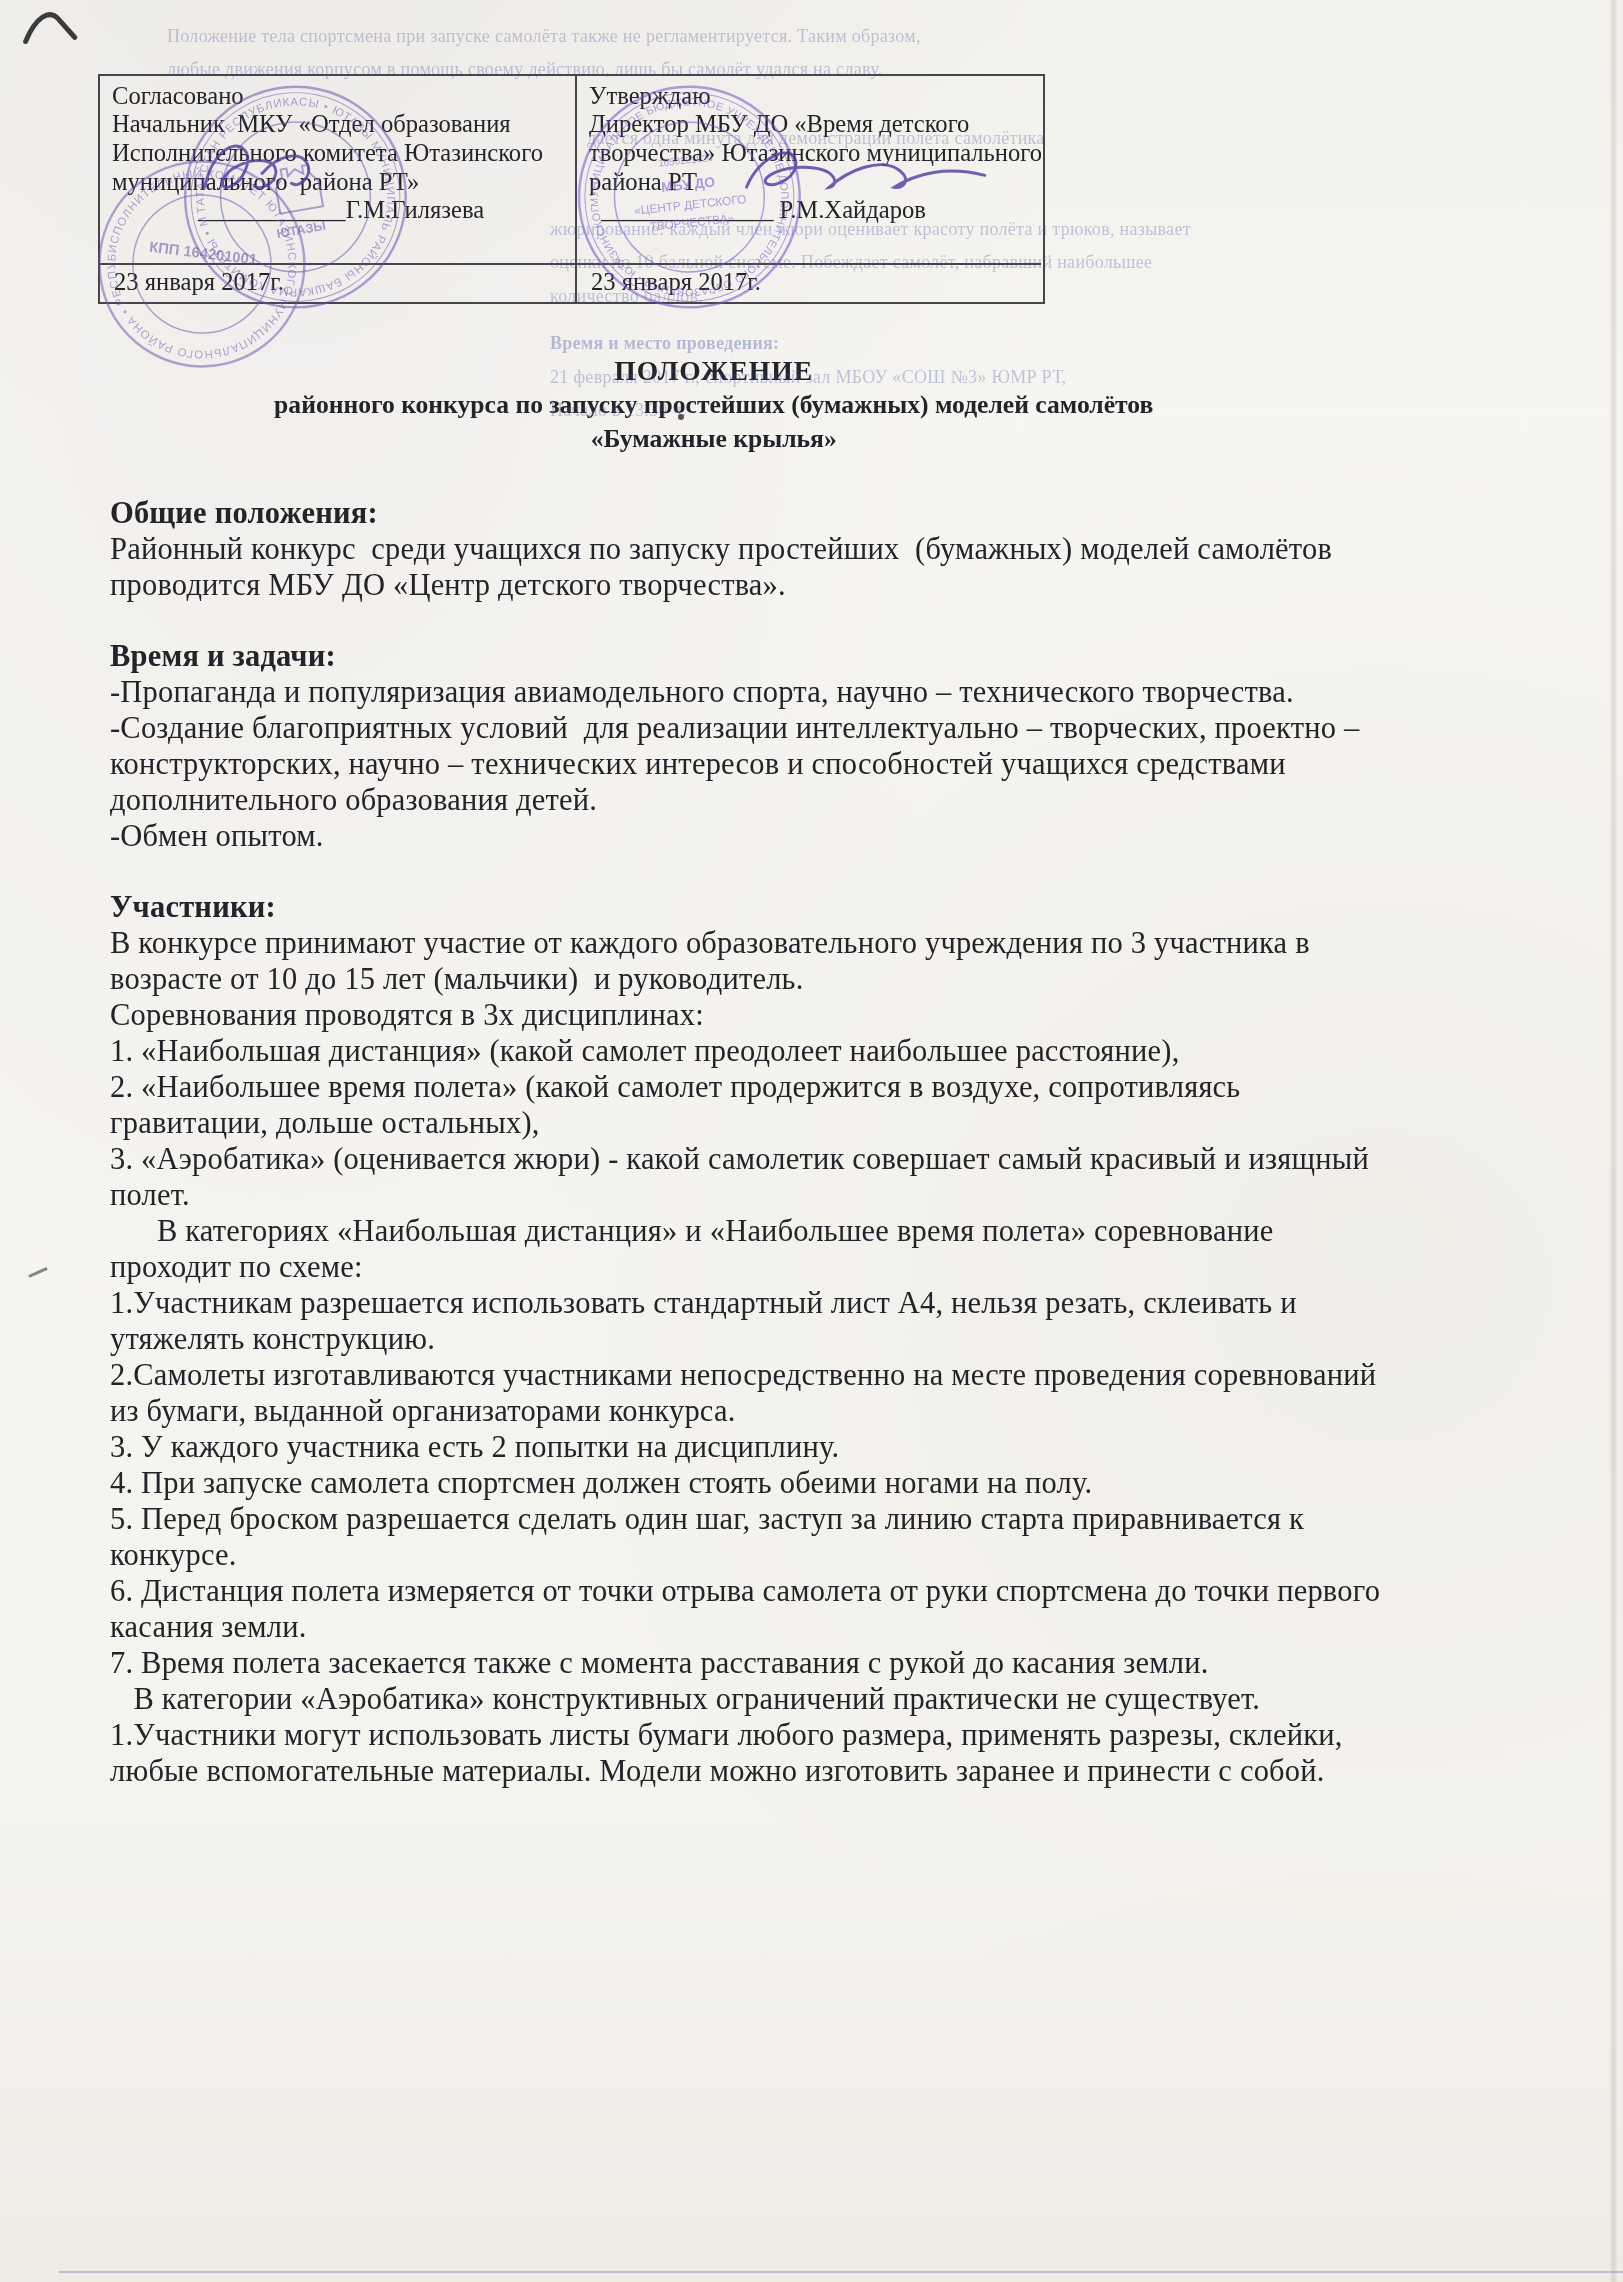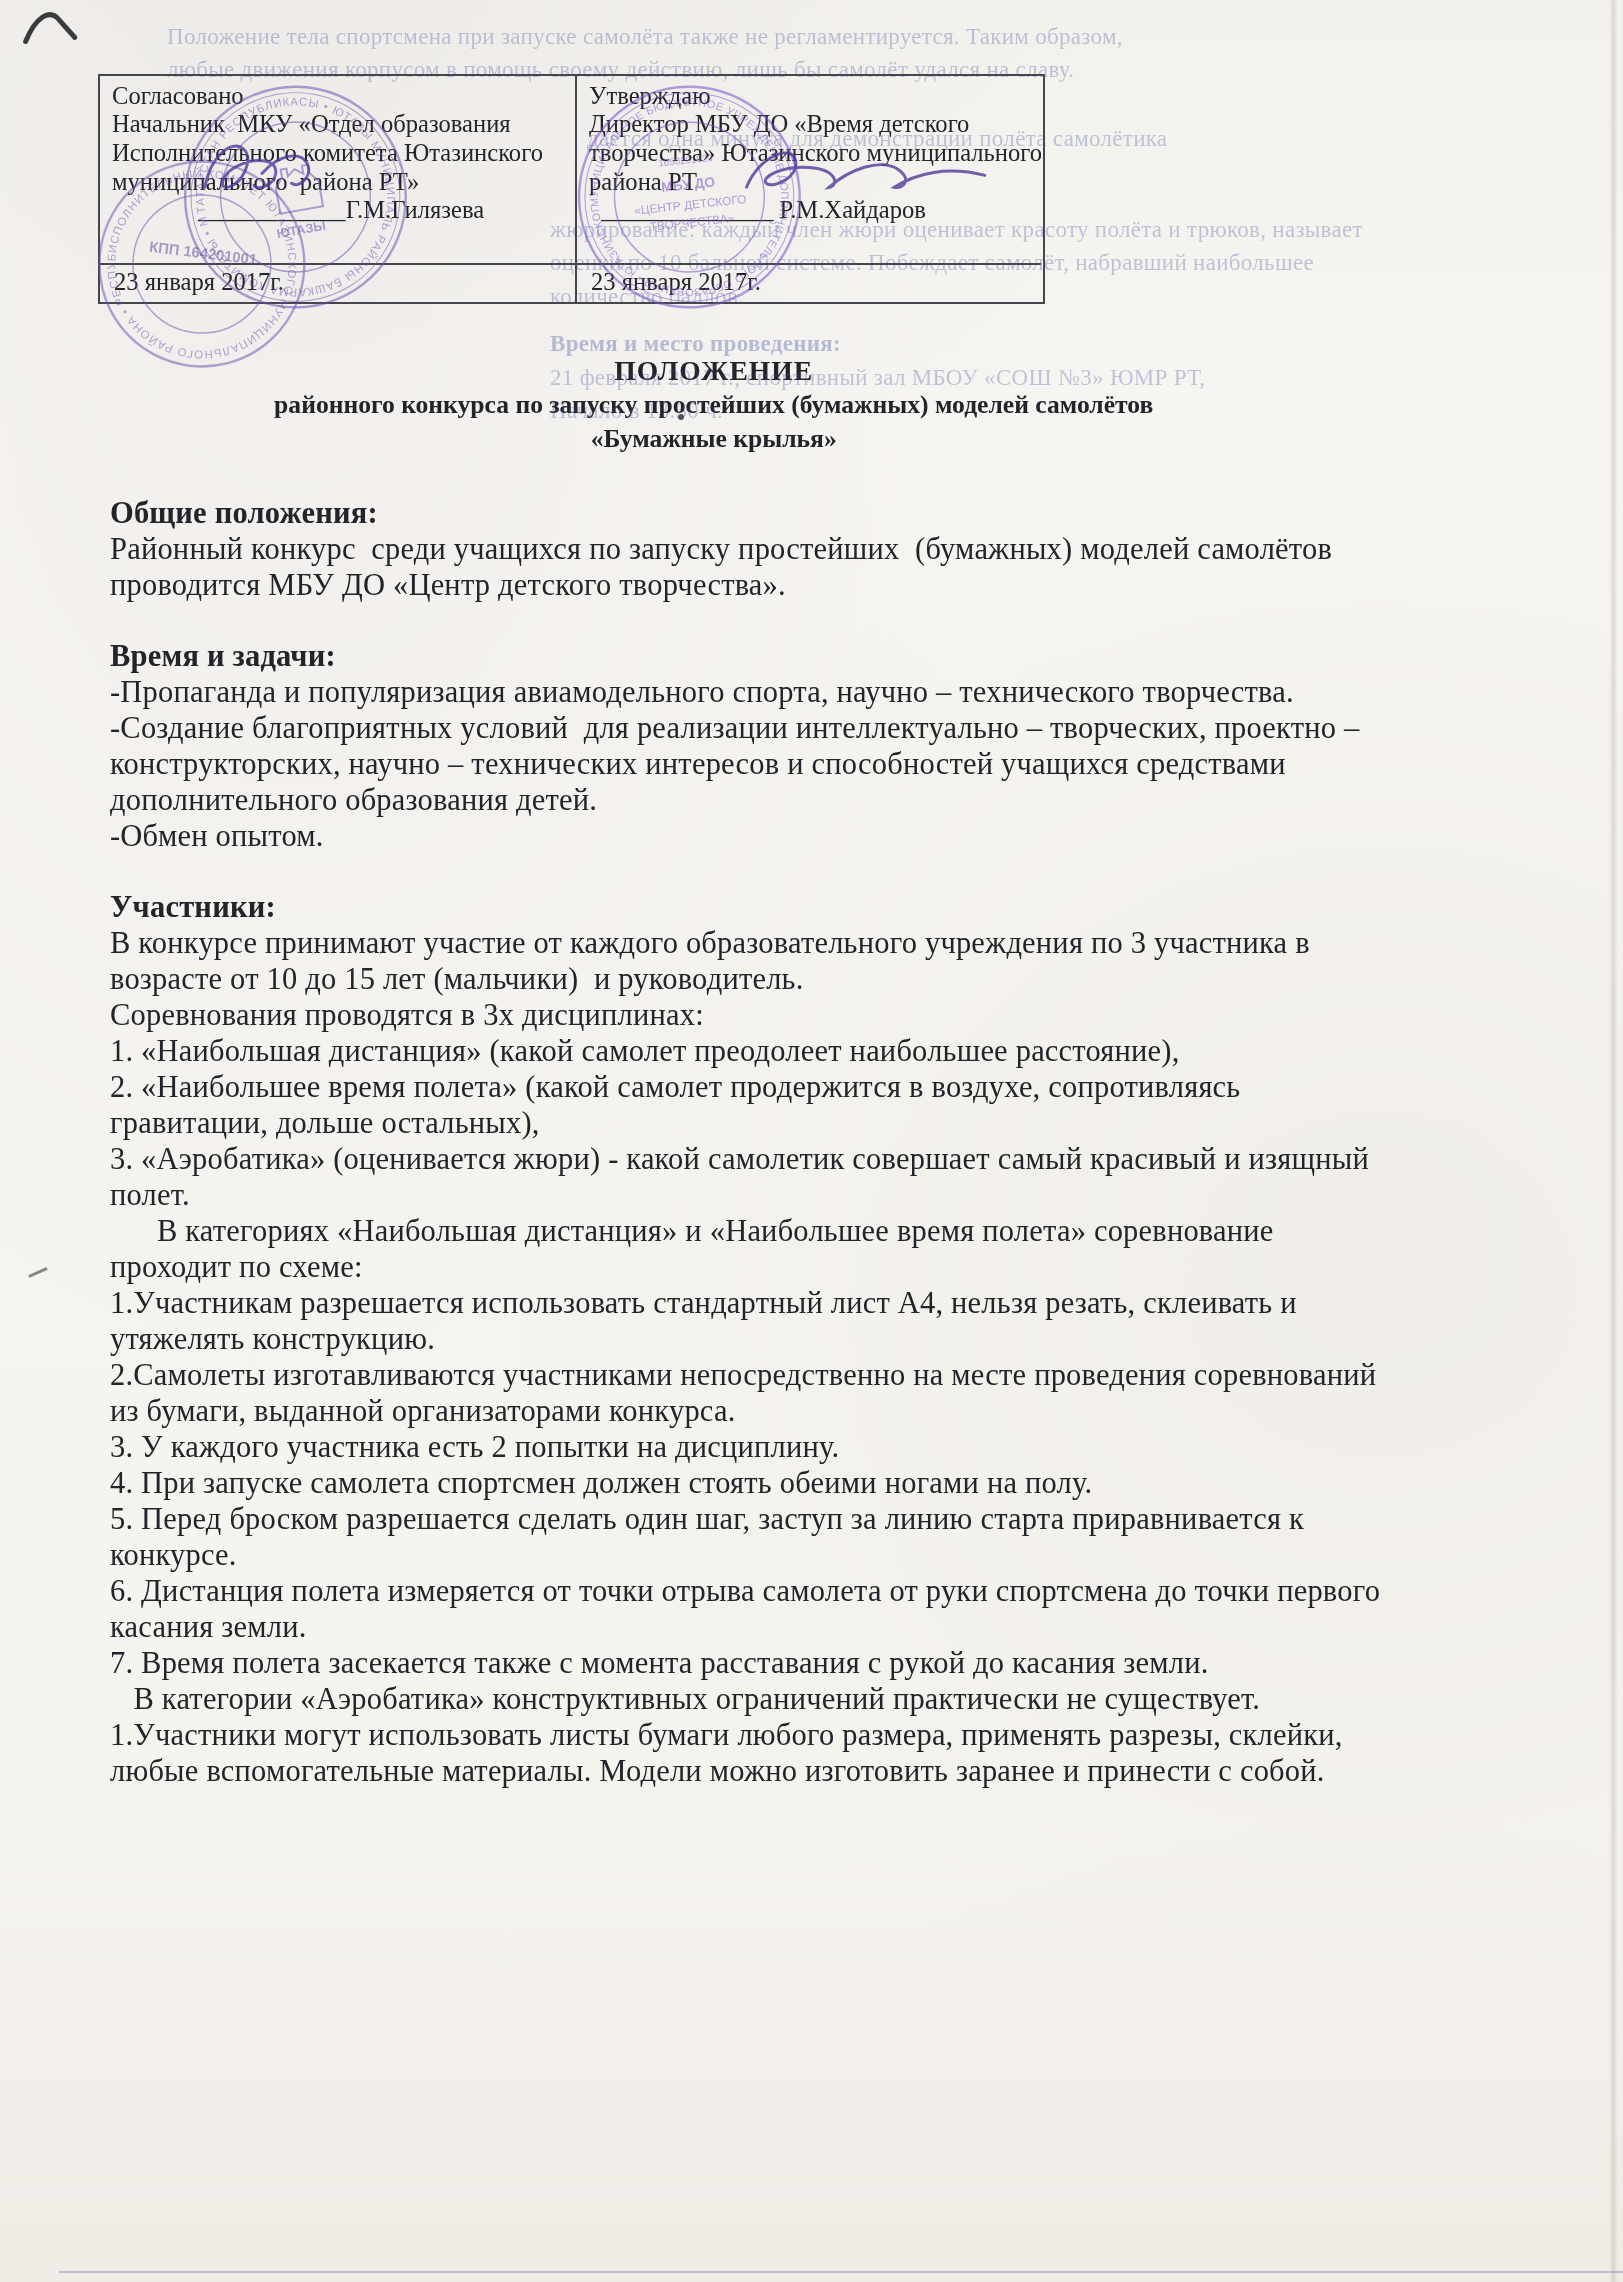--- a/index.html
+++ b/index.html
@@ -12,21 +12,21 @@
     font-family:"Liberation Serif","DejaVu Serif",serif;
     color:#23232a;
     overflow:hidden;
     background:
       radial-gradient(ellipse at 18% 8%, rgba(185,178,198,0.10), transparent 40%),
       radial-gradient(ellipse at 85% 55%, rgba(200,195,183,0.12), transparent 45%),
       linear-gradient(180deg,#f3f1ec 0%,#f7f5f1 18%,#f5f3ee 80%,#efece6 100%);
   }
   
   .bt {
-    position:absolute; font-size:23px; line-height:33px;
+    position:absolute; font-size:18px; line-height:33px;
     color:#3d4f9f; opacity:.30; white-space:nowrap;
     filter:blur(0.3px); letter-spacing:0.3px;
   }
   .bt.bold { font-weight:bold; opacity:.34; }
 
   
   .approval {
     position:relative; margin-left:-11.8px; width:943px;
     display:grid; grid-template-columns:477px 464px;
     border:2px solid #45454e;

